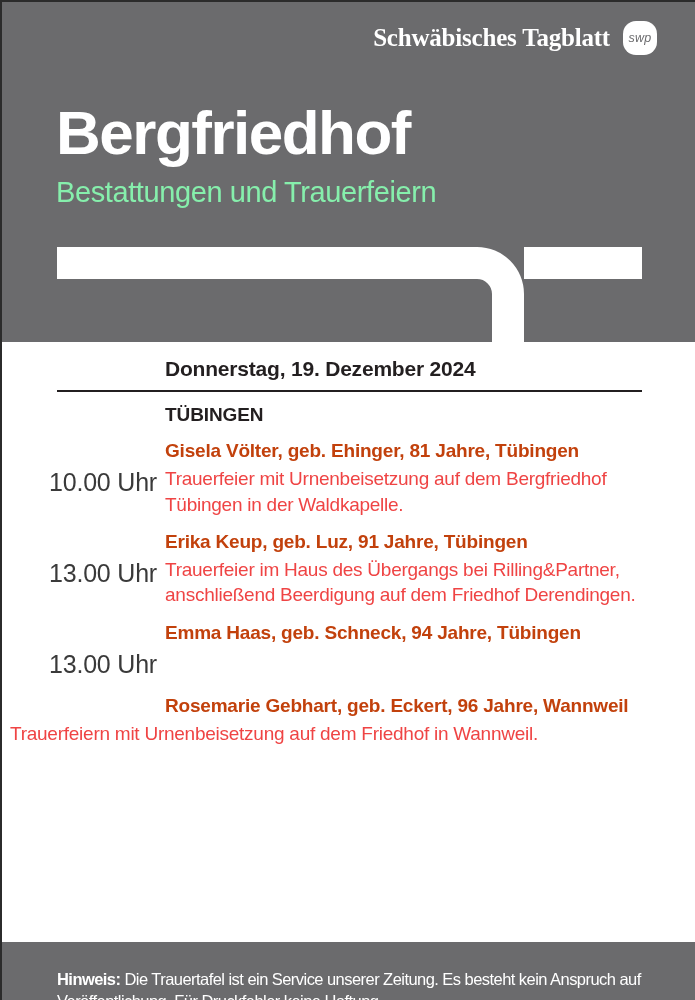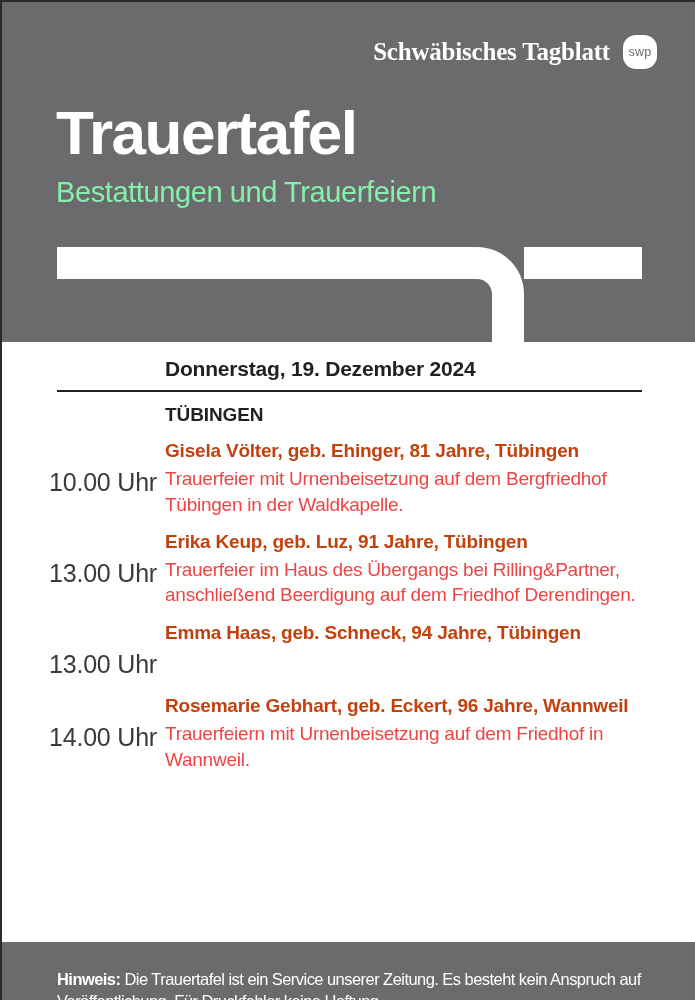--- a/index.html
+++ b/index.html
@@ -31,21 +31,21 @@
     top: 0;
     width: 695px;
     height: 340px;
     background: #6b6b6d;
     overflow: hidden;
   }
 
   .masthead {
     position: absolute;
     right: 40px;
-    top: 33px;
+    top: 19px;
     display: flex;
     align-items: center;
     gap: 13px;
     text-align: center;
   }
   .masthead-name {
     font-family: "Liberation Serif", serif;
     font-weight: bold;
     font-size: 25px;
     color: #ffffff;
@@ -53,20 +53,21 @@
     white-space: nowrap;
   }
   .swp-logo {
     width: 34px;
     height: 34px;
     border-radius: 13px;
     background: #ffffff;
     display: flex;
     align-items: center;
     justify-content: center;
+    font-style: italic;
   }
   .swp-logo span {
     font-family: "Liberation Sans", sans-serif;
     font-size: 12.5px;
     color: #6b6b6d;
     letter-spacing: 0.3px;
     line-height: 1;
   }
 
   .title-block {
@@ -195,21 +196,21 @@
   <div class="header">
 
     <div class="masthead">
       <div class="masthead-name">Schwäbisches Tagblatt</div>
       <div class="swp-logo">
         <span>swp</span>
       </div>
     </div>
 
     <div class="title-block">
-      <h1 class="main-title">Trauertafel</h1>
+      <h1 class="main-title">Bergfriedhof</h1>
       <div class="subtitle">Bestattungen und Trauerfeiern</div>
     </div>
 
     <svg class="deco" viewBox="0 0 695 110">
 
       <path d="M 55 15 L 475 15 A 47 47 0 0 1 522 62 L 522 110 L 490 110 L 490 62 A 15 15 0 0 0 475 47 L 55 47 Z" fill="#ffffff"></path>
 
       <rect x="522" y="15" width="118" height="32" fill="#ffffff"></rect>
     </svg>
 
@@ -241,21 +242,20 @@
     <div class="entry">
       <div class="entry-name">Emma Haas, geb. Schneck, 94 Jahre, Tübingen</div>
       <div class="entry-row">
         <div class="entry-time">13.00 Uhr</div>
       </div>
     </div>
 
     <div class="entry">
       <div class="entry-name">Rosemarie Gebhart, geb. Eckert, 96 Jahre, Wannweil</div>
       <div class="entry-row">
-        <div class="entry-time">14.00 Uhr</div>
         <div class="entry-desc">Trauerfeiern mit Urnenbeisetzung auf dem Friedhof in Wannweil.</div>
       </div>
     </div>
 
   </div>
 
   <div class="footer">
     <div class="footer-text">
       <b>Hinweis:</b><span>&nbsp;</span><span>Die Trauertafel ist ein Service unserer Zeitung. Es besteht kein Anspruch auf Veröffentlichung. Für Druckfehler keine Haftung.</span>
     </div>

